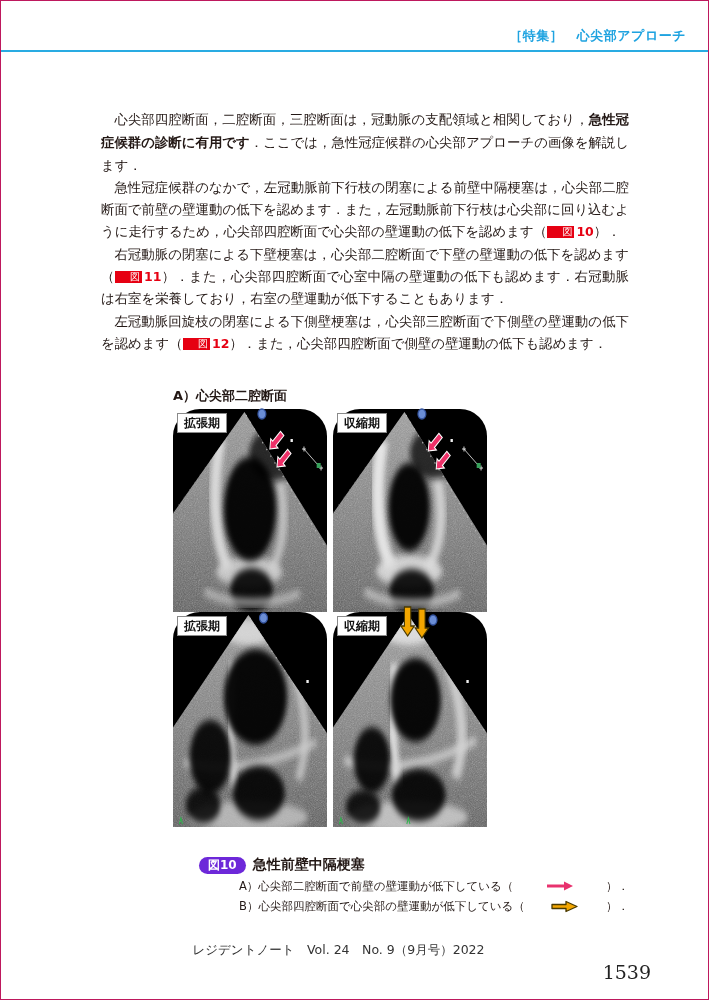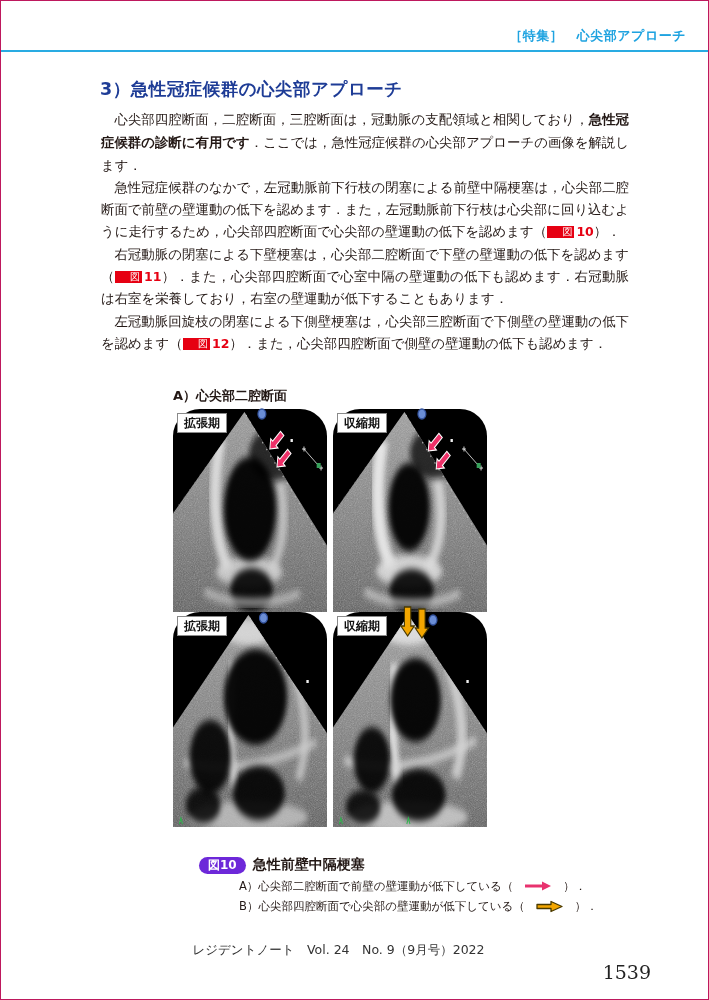--- a/index.html
+++ b/index.html
@@ -32,21 +32,21 @@
   .panel svg.echo{position:absolute;left:0;top:0;width:100%;height:100%;overflow:visible;}
   .phase{position:absolute;top:4px;left:4px;background:#fff;border:1px solid #8a8a8a;
          color:#111;font-size:12px;font-weight:bold;padding:1px 6px;line-height:16px;}
   
   .caption{position:absolute;top:855px;left:198px;width:430px;}
   .cap-head{display:flex;align-items:center;gap:7px;}
   .badge{display:inline-block;background:#6d28d9;color:#fff;border-radius:10px;
          font-size:12px;font-weight:bold;padding:2px 9px;line-height:13px;}
   .cap-title{font-size:14px;font-weight:bold;color:#231815;}
   .cap-line{margin:4px 0 0 40px;font-size:11.5px;line-height:16px;color:#231815;
-            display:flex;align-items:center;gap:10px;}
+            display:flex;align-items:center;gap:10px;justify-content:space-between;}
   .cap-line svg{display:inline-block;vertical-align:middle;}
   
   .footer-journal{position:absolute;top:941px;left:0;right:32px;text-align:center;font-size:12.5px;color:#333;}
   .footer-page{position:absolute;top:938px;right:57px;font-family:"DejaVu Serif",serif;
                font-size:19px;color:#222;margin-top:22px;}
 </style>
 </head>
 <body>
 
 <svg width="0" height="0" style="position:absolute" aria-hidden="true">
@@ -62,21 +62,20 @@
         <feGaussianBlur stdDeviation="3.5"></feGaussianBlur>
       </filter>
   </defs>
 </svg>
 
 <div class="page">
 
   <div class="hdr">［特集］　心尖部アプローチ</div>
   <div class="hdr-rule"></div>
 
-  <div class="sec-title">3）急性冠症候群の心尖部アプローチ</div>
 
   <div class="body-text">
     <p><span>心尖部四腔断面，二腔断面，三腔断面は，冠動脈の支配領域と相関しており，</span><b>急性冠症候群の診断に有用です</b><span>．ここでは，急性冠症候群の心尖部アプローチの画像を解説します．</span></p>
     <p><span>急性冠症候群のなかで，左冠動脈前下行枝の閉塞による前壁中隔梗塞は，心尖部二腔断面で前壁の壁運動の低下を認めます．また，左冠動脈前下行枝は心尖部に回り込むように走行するため，心尖部四腔断面で心尖部の壁運動の低下を認めます（</span><span class="figref"><span class="figbox">図</span><span class="fignum">10</span></span><span>）．</span></p>
     <p><span>右冠動脈の閉塞による下壁梗塞は，心尖部二腔断面で下壁の壁運動の低下を認めます（</span><span class="figref"><span class="figbox">図</span><span class="fignum">11</span></span><span>）．また，心尖部四腔断面で心室中隔の壁運動の低下も認めます．右冠動脈は右室を栄養しており，右室の壁運動が低下することもあります．</span></p>
     <p><span>左冠動脈回旋枝の閉塞による下側壁梗塞は，心尖部三腔断面で下側壁の壁運動の低下を認めます（</span><span class="figref"><span class="figbox">図</span><span class="fignum">12</span></span><span>）．また，心尖部四腔断面で側壁の壁運動の低下も認めます．</span></p>
   </div>
 
   <div class="fig-wrap">
     <div class="fig-label">A）心尖部二腔断面</div>

